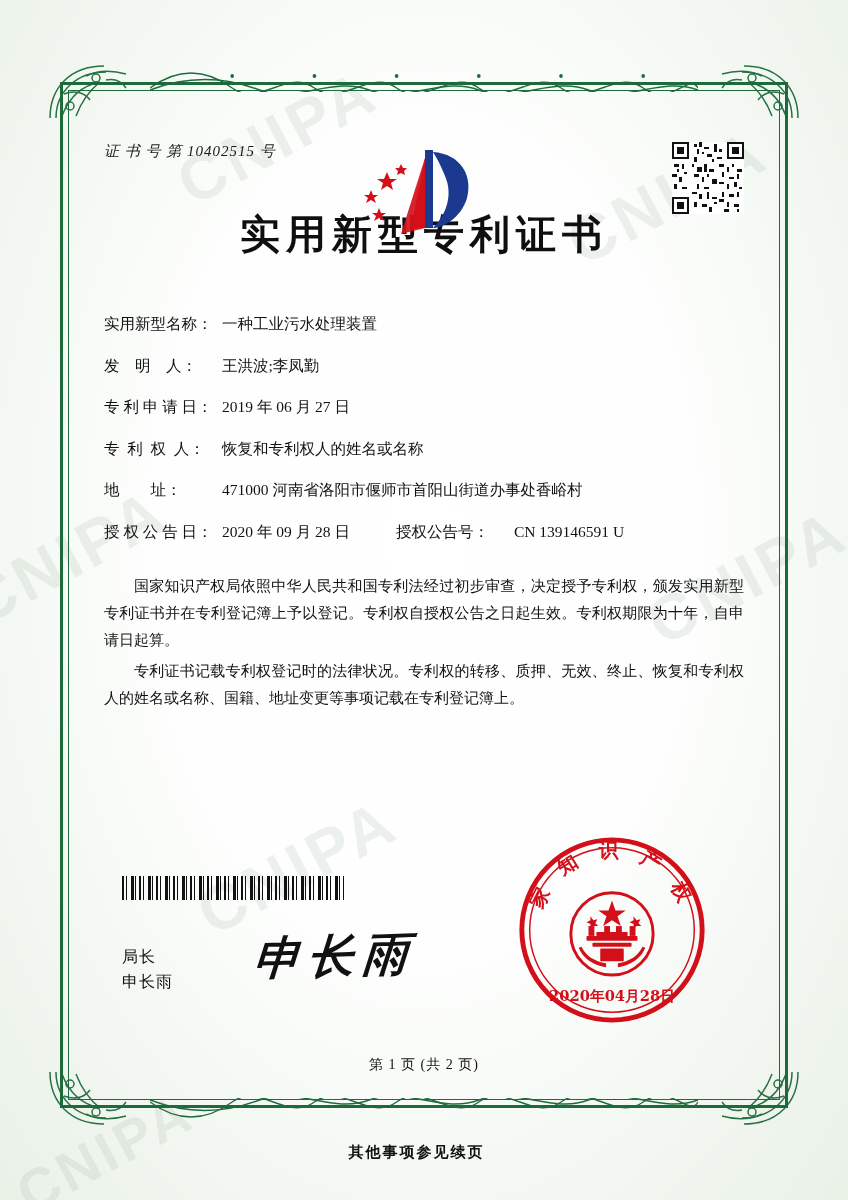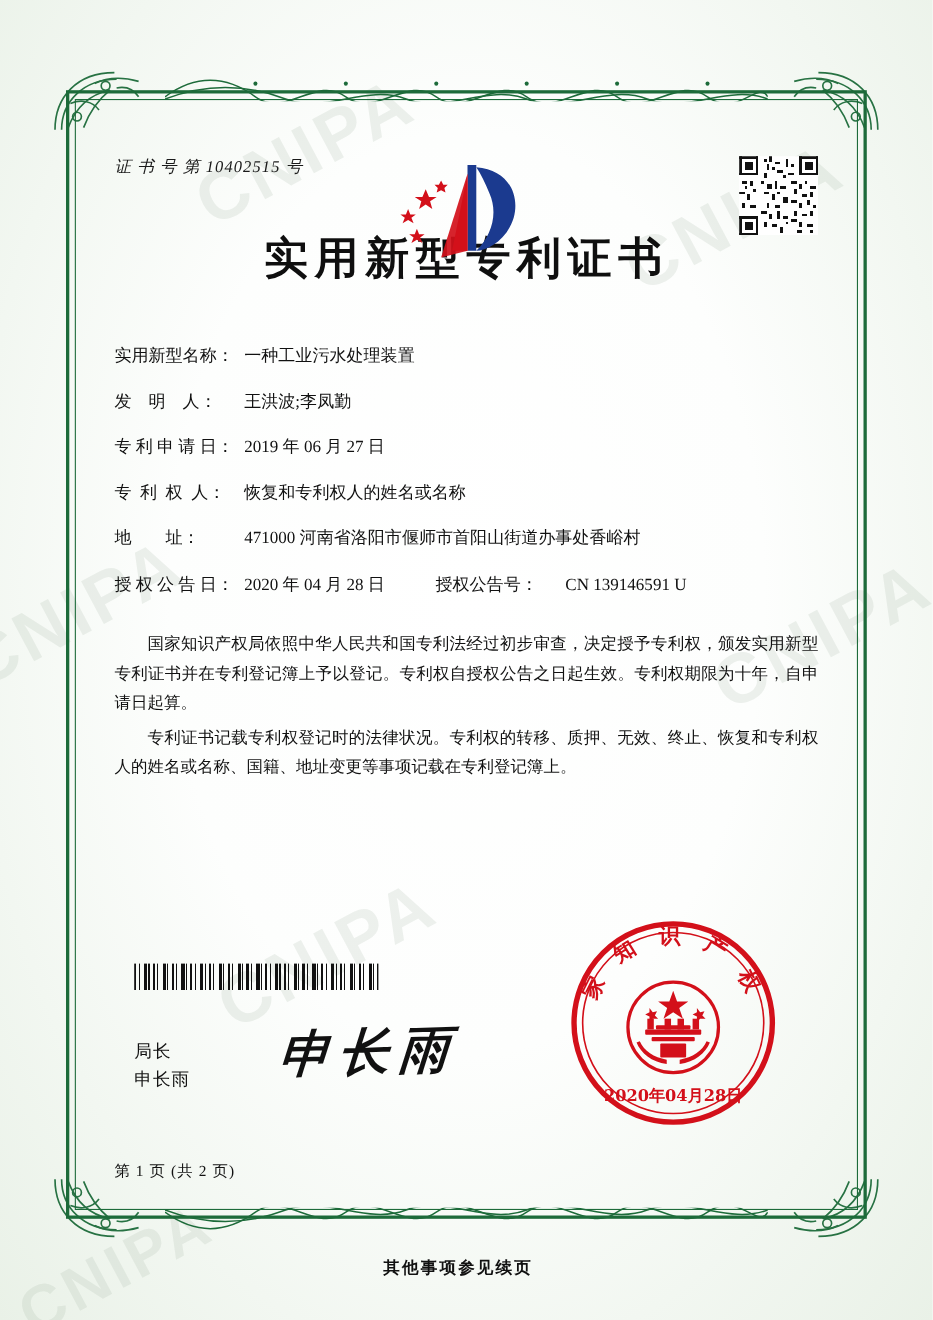--- a/index.html
+++ b/index.html
@@ -197,21 +197,21 @@
     right: 34px;
     bottom: 52px;
     width: 196px;
     height: 196px;
   }
 
   .page-no {
     position: absolute;
     left: 0; right: 0;
     bottom: 6px;
-    text-align: left;
+    text-align: center;
     font-size: 14px;
     letter-spacing: 1px;
   }
 
   .footnote {
     position: absolute;
     left: 0; right: 15px;
     bottom: 38px;
     text-align: center;
     font-size: 15px;
@@ -435,21 +435,21 @@
       <div class="field-row">
         <span class="field-label">专  利  权  人：</span>
         <span class="field-value">恢复和专利权人的姓名或名称</span>
       </div>
       <div class="field-row">
         <span class="field-label">地        址：</span>
         <span class="field-value">471000 河南省洛阳市偃师市首阳山街道办事处香峪村</span>
       </div>
       <div class="field-row dual">
         <span class="field-label">授 权 公 告 日：</span>
-        <span class="field-value">2020 年 04 月 28 日</span>
+        <span class="field-value">2020 年 09 月 28 日</span>
         <span class="field-label2">授权公告号：</span>
         <span class="field-value">CN 139146591 U</span>
       </div>
     </div>
 
     <div class="paragraphs">
       <p>国家知识产权局依照中华人民共和国专利法经过初步审查，决定授予专利权，颁发实用新型专利证书并在专利登记簿上予以登记。专利权自授权公告之日起生效。专利权期限为十年，自申请日起算。</p>
       <p>专利证书记载专利权登记时的法律状况。专利权的转移、质押、无效、终止、恢复和专利权人的姓名或名称、国籍、地址变更等事项记载在专利登记簿上。</p>
     </div>
 

